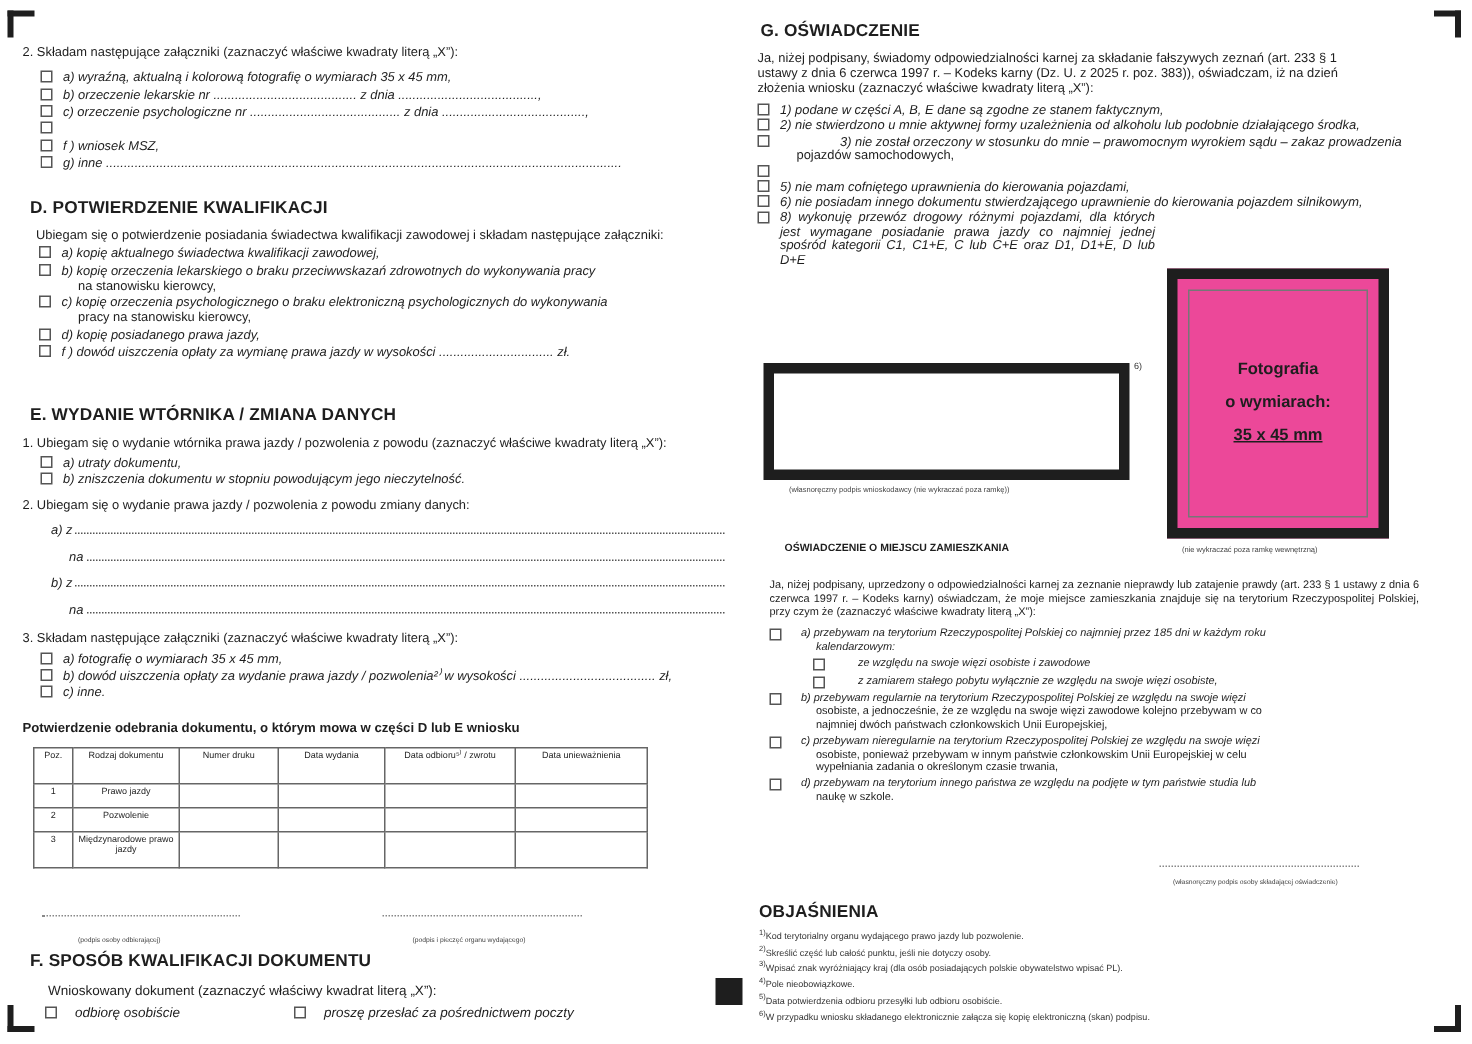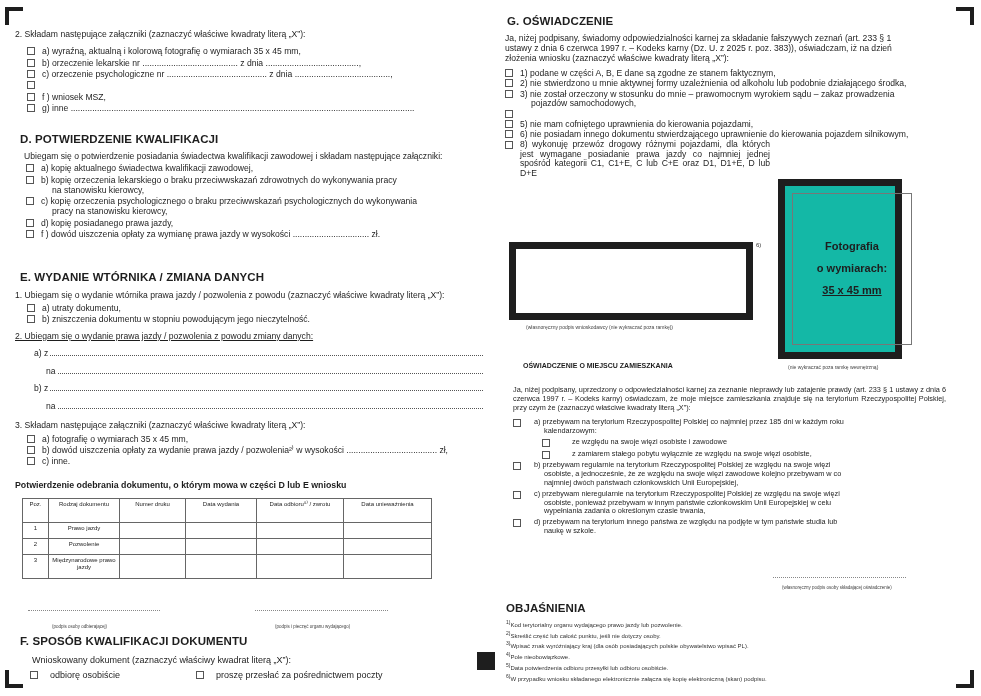--- a/index.html
+++ b/index.html
@@ -1,21 +1,21 @@
 <!DOCTYPE html>
 <html><head>
 <meta charset="utf-8">
 <style>
   * { box-sizing: border-box; margin: 0; padding: 0; }
   html, body { width: 981px; height: 696px; background: #ffffff; overflow: hidden; }
   body { position: relative; font-family: "Liberation Sans", sans-serif; color: #1e1e1e; font-size: 8.6px; line-height: 1.2; }
   .abs { position: absolute; }
   .corner { position: absolute; border-color: #1e1e1e; border-style: solid; border-width: 0; }
   .cb { display: inline-block; width: 8px; height: 8px; border: 1px solid #555; background: #fff; vertical-align: middle; margin-right: 7px; flex: none; }
-  .row { display: flex; align-items: flex-start; white-space: nowrap; }
+  .row { display: flex; align-items: flex-start; white-space: nowrap; font-style: italic; }
   .row .cb { margin-top: 1px; }
   .h { font-weight: bold; font-size: 11.5px; letter-spacing: 0.1px; }
   .sup { font-size: 5px; vertical-align: super; }
   .tiny { font-size: 4.5px; color: #444; }
   .small { font-size: 6px; color: #333; }
   .dots { border-bottom: 1px dotted #555; flex: 1; height: 8px; margin-left: 2px; }
   table.doc { border-collapse: collapse; font-size: 6px; }
   table.doc td, table.doc th { border: 1px solid #666; text-align: center; vertical-align: top; font-weight: normal; padding: 2px 2px; }
   .wrap { white-space: normal; }
 </style>
@@ -65,21 +65,21 @@
         <span class="cb"></span>
         <span>a) kopię aktualnego świadectwa kwalifikacji zawodowej,</span>
       </div>
     <div class="row" style="height:10px;">
         <span class="cb"></span>
         <span>b) kopię orzeczenia lekarskiego o braku przeciwwskazań zdrowotnych do wykonywania pracy</span>
       </div>
     <div style="padding-left:26px;height:11.6px;white-space:nowrap;">na stanowisku kierowcy,</div>
     <div class="row" style="height:10px;">
         <span class="cb"></span>
-        <span>c) kopię orzeczenia psychologicznego o braku przeciwwskazań psychologicznych do wykonywania</span>
+        <span>c) kopię orzeczenia psychologicznego o braku elektroniczną psychologicznych do wykonywania</span>
       </div>
     <div style="padding-left:26px;height:11.6px;white-space:nowrap;">pracy na stanowisku kierowcy,</div>
     <div class="row" style="height:11.6px;">
         <span class="cb"></span>
         <span>d) kopię posiadanego prawa jazdy,</span>
       </div>
     <div class="row" style="height:11.6px;">
         <span class="cb"></span>
         <span>f ) dowód uiszczenia opłaty za wymianę prawa jazdy w wysokości ................................ zł.</span>
       </div>
@@ -92,21 +92,21 @@
   <div style="padding-left:12px;">
     <div class="row" style="height:11.3px;">
         <span class="cb"></span>
         <span>a) utraty dokumentu,</span>
       </div>
     <div class="row" style="height:11.3px;">
         <span class="cb"></span>
         <span>b) zniszczenia dokumentu w stopniu powodującym jego nieczytelność.</span>
       </div>
   </div>
-  <div style="margin-top:5px;text-decoration:underline;">2. Ubiegam się o wydanie prawa jazdy / pozwolenia z powodu zmiany danych:</div>
+  <div style="margin-top:5px;">2. Ubiegam się o wydanie prawa jazdy / pozwolenia z powodu zmiany danych:</div>
   <div style="padding-left:19px;width:468px;">
     <div class="row" style="margin-top:7px;">
         <span>a) z</span>
         <span class="dots"></span>
       </div>
     <div class="row" style="margin-top:8px;padding-left:12px;">
         <span>na</span>
         <span class="dots"></span>
       </div>
     <div class="row" style="margin-top:6px;">
@@ -200,21 +200,21 @@
   <div class="wrap" style="width:405px;margin-bottom:4px;">Ja, niżej podpisany, świadomy odpowiedzialności karnej za składanie fałszywych zeznań (art. 233 § 1 ustawy z dnia 6 czerwca 1997 r. – Kodeks karny (Dz. U. z 2025 r. poz. 383)), oświadczam, iż na dzień złożenia wniosku (zaznaczyć właściwe kwadraty literą „X”):</div>
   <div>
     <div class="row" style="height:10.4px;">
         <span class="cb"></span>
         <span>1) podane w części A, B, E dane są zgodne ze stanem faktycznym,</span>
       </div>
     <div class="row" style="height:10.4px;">
         <span class="cb"></span>
         <span>2) nie stwierdzono u mnie aktywnej formy uzależnienia od alkoholu lub podobnie działającego środka,</span>
       </div>
-    <div class="row" style="height:9.6px;">
+    <div class="row" style="height:9.6px;gap:40px;">
         <span class="cb"></span>
         <span>3) nie został orzeczony w stosunku do mnie – prawomocnym wyrokiem sądu – zakaz prowadzenia</span>
       </div>
     <div style="padding-left:26px;height:10.4px;white-space:nowrap;">pojazdów samochodowych,</div>
     <div class="row" style="height:10.4px;">
         <span class="cb"></span>
       </div>
     <div class="row" style="height:10.4px;">
         <span class="cb"></span>
         <span>5) nie mam cofniętego uprawnienia do kierowania pojazdami,</span>
@@ -227,37 +227,37 @@
       <span class="cb"></span>
       <span class="wrap" style="width:250px;text-align:justify;line-height:1.15;">8) wykonuję przewóz drogowy różnymi pojazdami, dla których jest wymagane posiadanie prawa jazdy co najmniej jednej spośród kategorii C1, C1+E, C lub C+E oraz D1, D1+E, D lub D+E</span>
     </div>
   </div>
 </div>
 
 <div class="abs" style="left:509px;top:242px;width:244px;height:78px;border:7px solid #1e1e1e;background:#fff;"></div>
 <div class="abs small" style="left:756px;top:242px;">6)</div>
 <div class="abs tiny" style="left:526px;top:324px;font-size:5px;">(własnoręczny podpis wnioskodawcy (nie wykraczać poza ramkę))</div>
 
-<div class="abs" style="left:778px;top:179px;width:124px;height:180px;border:7px solid #1e1e1e;background:#14b8a6;padding-left:24px;">
+<div class="abs" style="left:778px;top:179px;width:148px;height:180px;border:7px solid #1e1e1e;background:#ec4899;padding-left:24px;">
   <div style="position:absolute;left:7px;top:7px;width:120px;height:152px;border:1px solid #777;text-align:center;font-weight:bold;font-size:11px;">
     <div style="margin-top:46px;">Fotografia</div>
     <div style="margin-top:9px;">o wymiarach:</div>
     <div style="margin-top:9px;text-decoration:underline;">35 x 45 mm</div>
   </div>
 </div>
 <div class="abs tiny" style="left:788px;top:364px;font-size:5px;">(nie wykraczać poza ramkę wewnętrzną)</div>
 
 <div class="abs" style="left:523px;top:362px;font-weight:bold;font-size:7px;">OŚWIADCZENIE O MIEJSCU ZAMIESZKANIA</div>
 <div class="abs" style="left:513px;top:386px;width:433px;font-size:7.3px;">
   <div class="wrap" style="text-align:justify;margin-bottom:6px;">Ja, niżej podpisany, uprzedzony o odpowiedzialności karnej za zeznanie nieprawdy lub zatajenie prawdy (art. 233 § 1 ustawy z dnia 6 czerwca 1997 r. – Kodeks karny) oświadczam, że moje miejsce zamieszkania znajduje się na terytorium Rzeczypospolitej Polskiej, przy czym że (zaznaczyć właściwe kwadraty literą „X”):</div>
   <div class="row">
       <span class="cb" style="margin-left:0;margin-right:13px;"></span>
       <span>a) przebywam na terytorium Rzeczypospolitej Polskiej co najmniej przez 185 dni w każdym roku</span>
     </div>
-  <div style="padding-left:31px;">kalendarzowym:</div>
+  <div style="padding-left:31px;font-style:italic;">kalendarzowym:</div>
   <div class="row" style="padding-left:29px;margin-top:2px;">
       <span class="cb" style="margin-right:22px;"></span>
       <span>ze względu na swoje więzi osobiste i zawodowe</span>
     </div>
   <div class="row" style="padding-left:29px;margin-top:3px;">
       <span class="cb" style="margin-right:22px;"></span>
       <span>z zamiarem stałego pobytu wyłącznie ze względu na swoje więzi osobiste,</span>
     </div>
   <div class="row" style="margin-top:2px;">
       <span class="cb" style="margin-right:13px;"></span>

